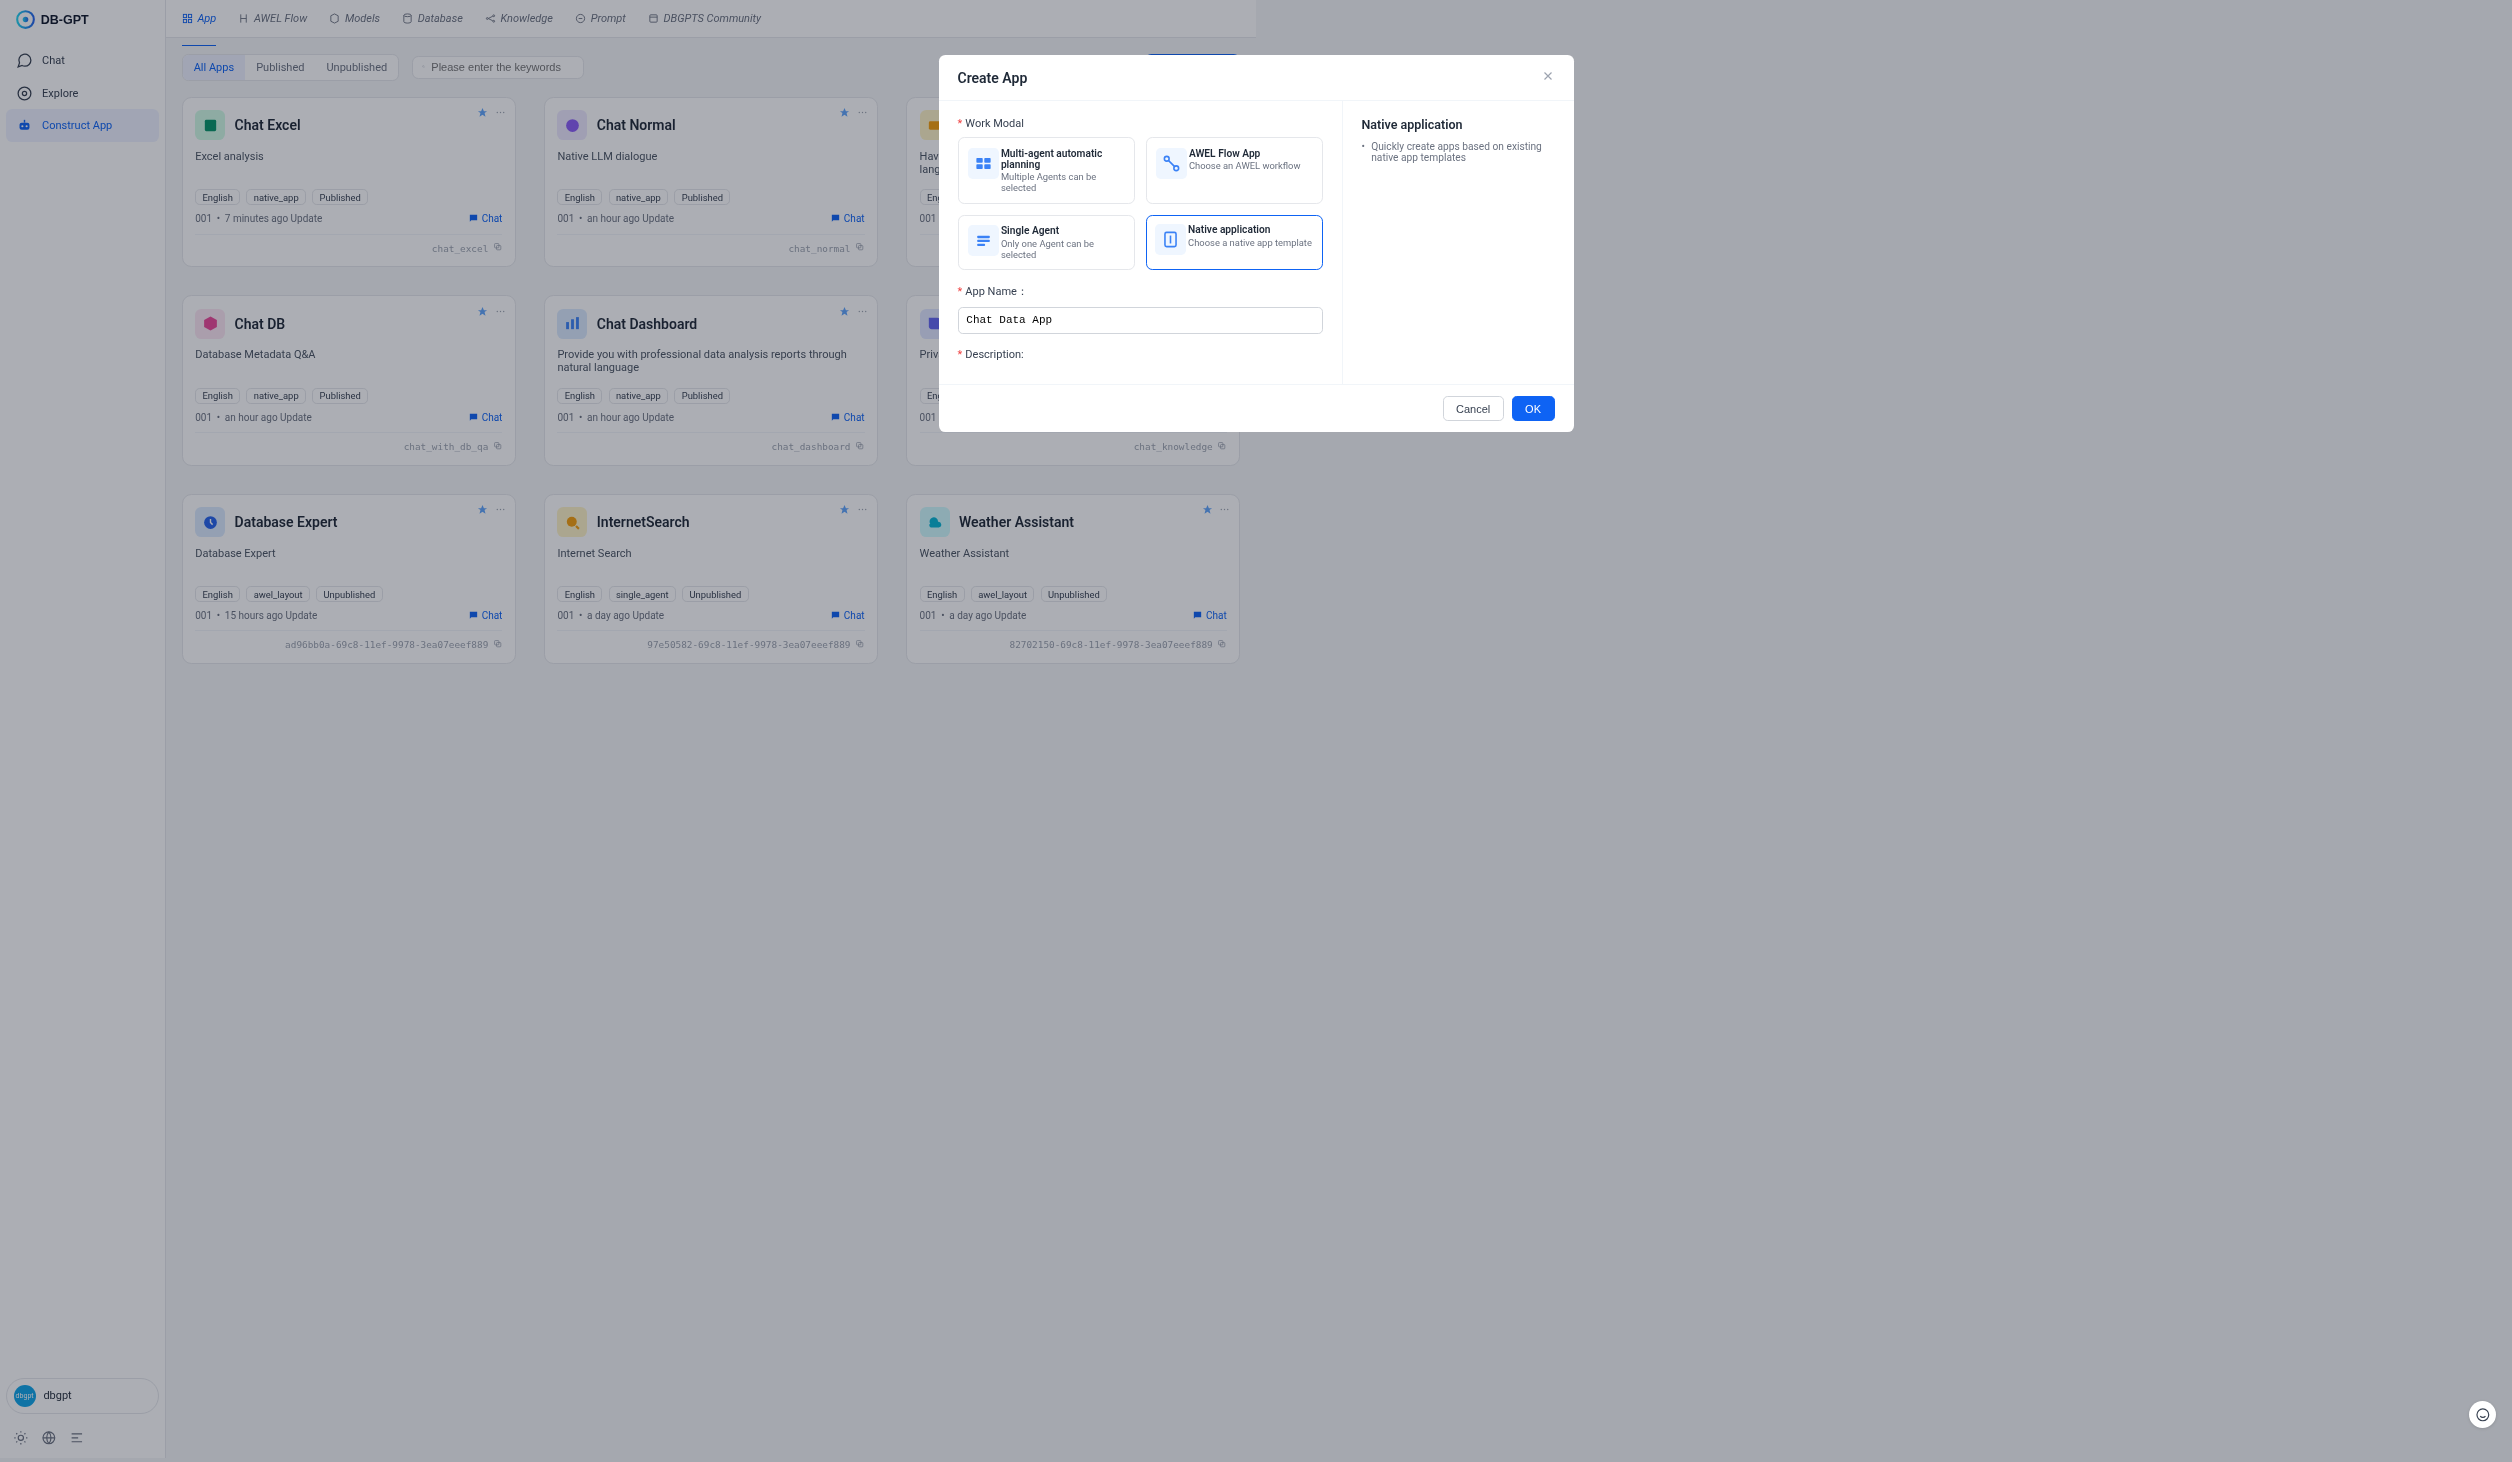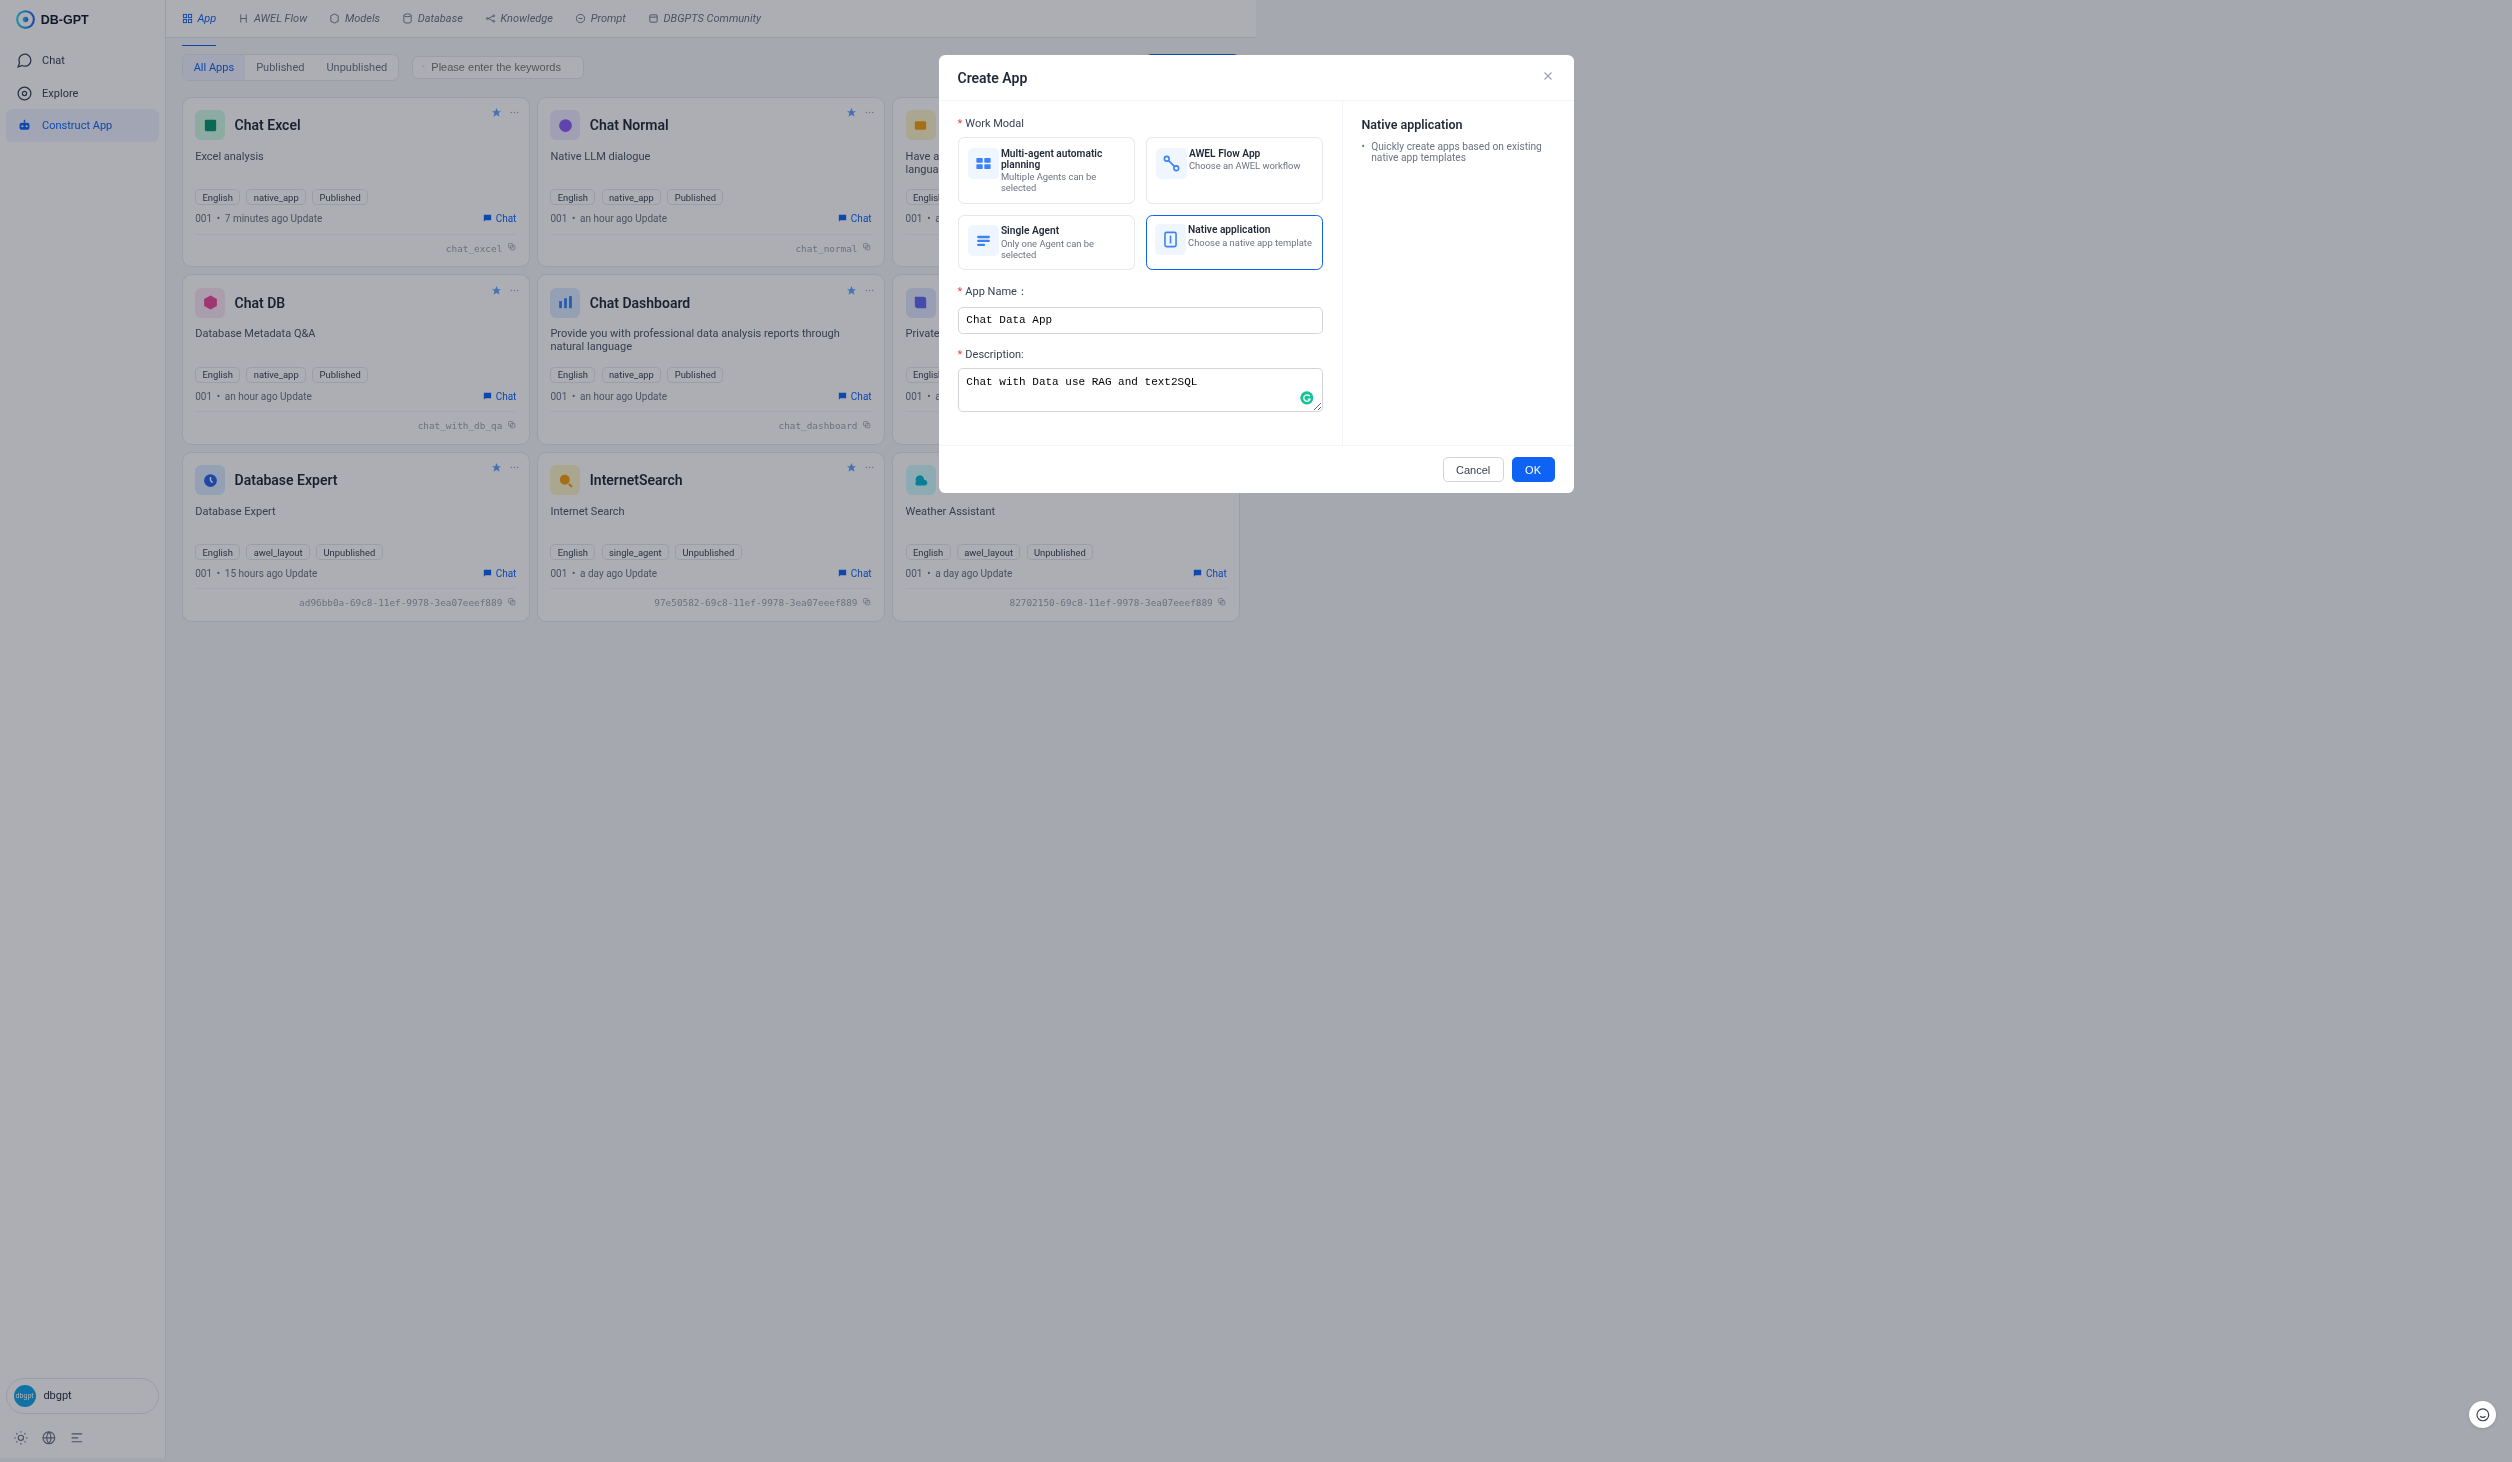--- a/index.html
+++ b/index.html
@@ -56,21 +56,21 @@
   padding: 15.7px; display:flex; align-items:center; gap:12.5px;
 }
 .seg { display:flex; border:0.8px solid #e5e7eb; border-radius:6.3px; overflow:hidden; background:#fff; }
 .seg-item { padding:6.3px 11px; color:#6b7280; cursor:pointer; }
 .seg-item.active { background:#eef2ff; color:#0e63f4; }
 .search { display:flex; align-items:flex-start; gap:6.3px; background:#fff; border:0.8px solid #e5e7eb; border-radius:6.3px; padding:4.7px 9.4px; width:172px; }
 .search input { border:none; outline:none; flex:1; font-size:11px; }
 .spacer { flex:1; }
 .create-btn { background:#0e63f4; color:#fff; border:none; border-radius:6.3px; padding:7.8px 12.5px; display:flex; align-items:center; gap:4.7px; cursor:pointer; font-size:11px; }
 
-.cards { padding: 0 15.7px 15.7px; display:grid; grid-template-columns: repeat(3, 1fr); gap:7px; }
+.cards { padding: 0 15.7px 15.7px; display:grid; grid-template-columns: repeat(3, 1fr); gap:28px; }
 .card { background:#fff; border:0.8px solid #e5e7eb; border-radius:9.4px; padding:12.5px; position:relative; }
 .card-head { display:flex; align-items:center; gap:9.4px; }
 .card-icon { width:30px; height:30px; border-radius:6.3px; background:#f1f5f9; display:flex; align-items:center; justify-content:center; }
 .card-title { font-size:14px; font-weight:600; }
 .card-actions { position:absolute; right:9.4px; top:9.4px; display:flex; gap:6.3px; color:#6b7280; }
 .card-desc { margin-top:9.4px; color:#4b5563; font-size:11px; min-height:30px; }
 .tags { display:flex; gap:6.3px; margin-top:9.4px; flex-wrap:wrap; }
 .tag { border:0.8px solid #e5e7eb; border-radius:4.7px; padding:1.6px 6.3px; font-size:9.4px; color:#374151; }
 .meta { margin-top:7.8px; display:flex; align-items:center; color:#6b7280; font-size:10px; }
 .meta-dot { margin: 0 4.7px; }
@@ -725,27 +725,20 @@
               </div>
             </div>
           </div>
 
         <div class="label"><span class="req">*</span><span>App Name：</span></div>
         <div class="field">
           <input value="Chat Data App" style="">
         </div>
 
         <div class="label"><span class="req">*</span><span>Description:</span></div>
-        <div class="field">
-          <textarea id="desc-ta" style="">Chat with Data use RAG and text2SQL</textarea>
-          <svg class="grammarly" viewBox="0 0 24 24">
-              <circle cx="12" cy="12" r="10" fill="#15c39a"></circle>
-              <path d="M16 9a5 5 0 1 0 1 5h-3" fill="none" stroke="#fff" stroke-width="2" stroke-linecap="round"></path>
-            </svg>
-        </div>
       </div>
       <div class="col-right">
         <div class="right-title">Native application</div>
         <div class="right-bullet">
             <span>Quickly create apps based on existing native app templates</span>
           </div>
       </div>
     </div>
     <div class="modal-foot">
       <button class="btn btn-default">Cancel</button>

